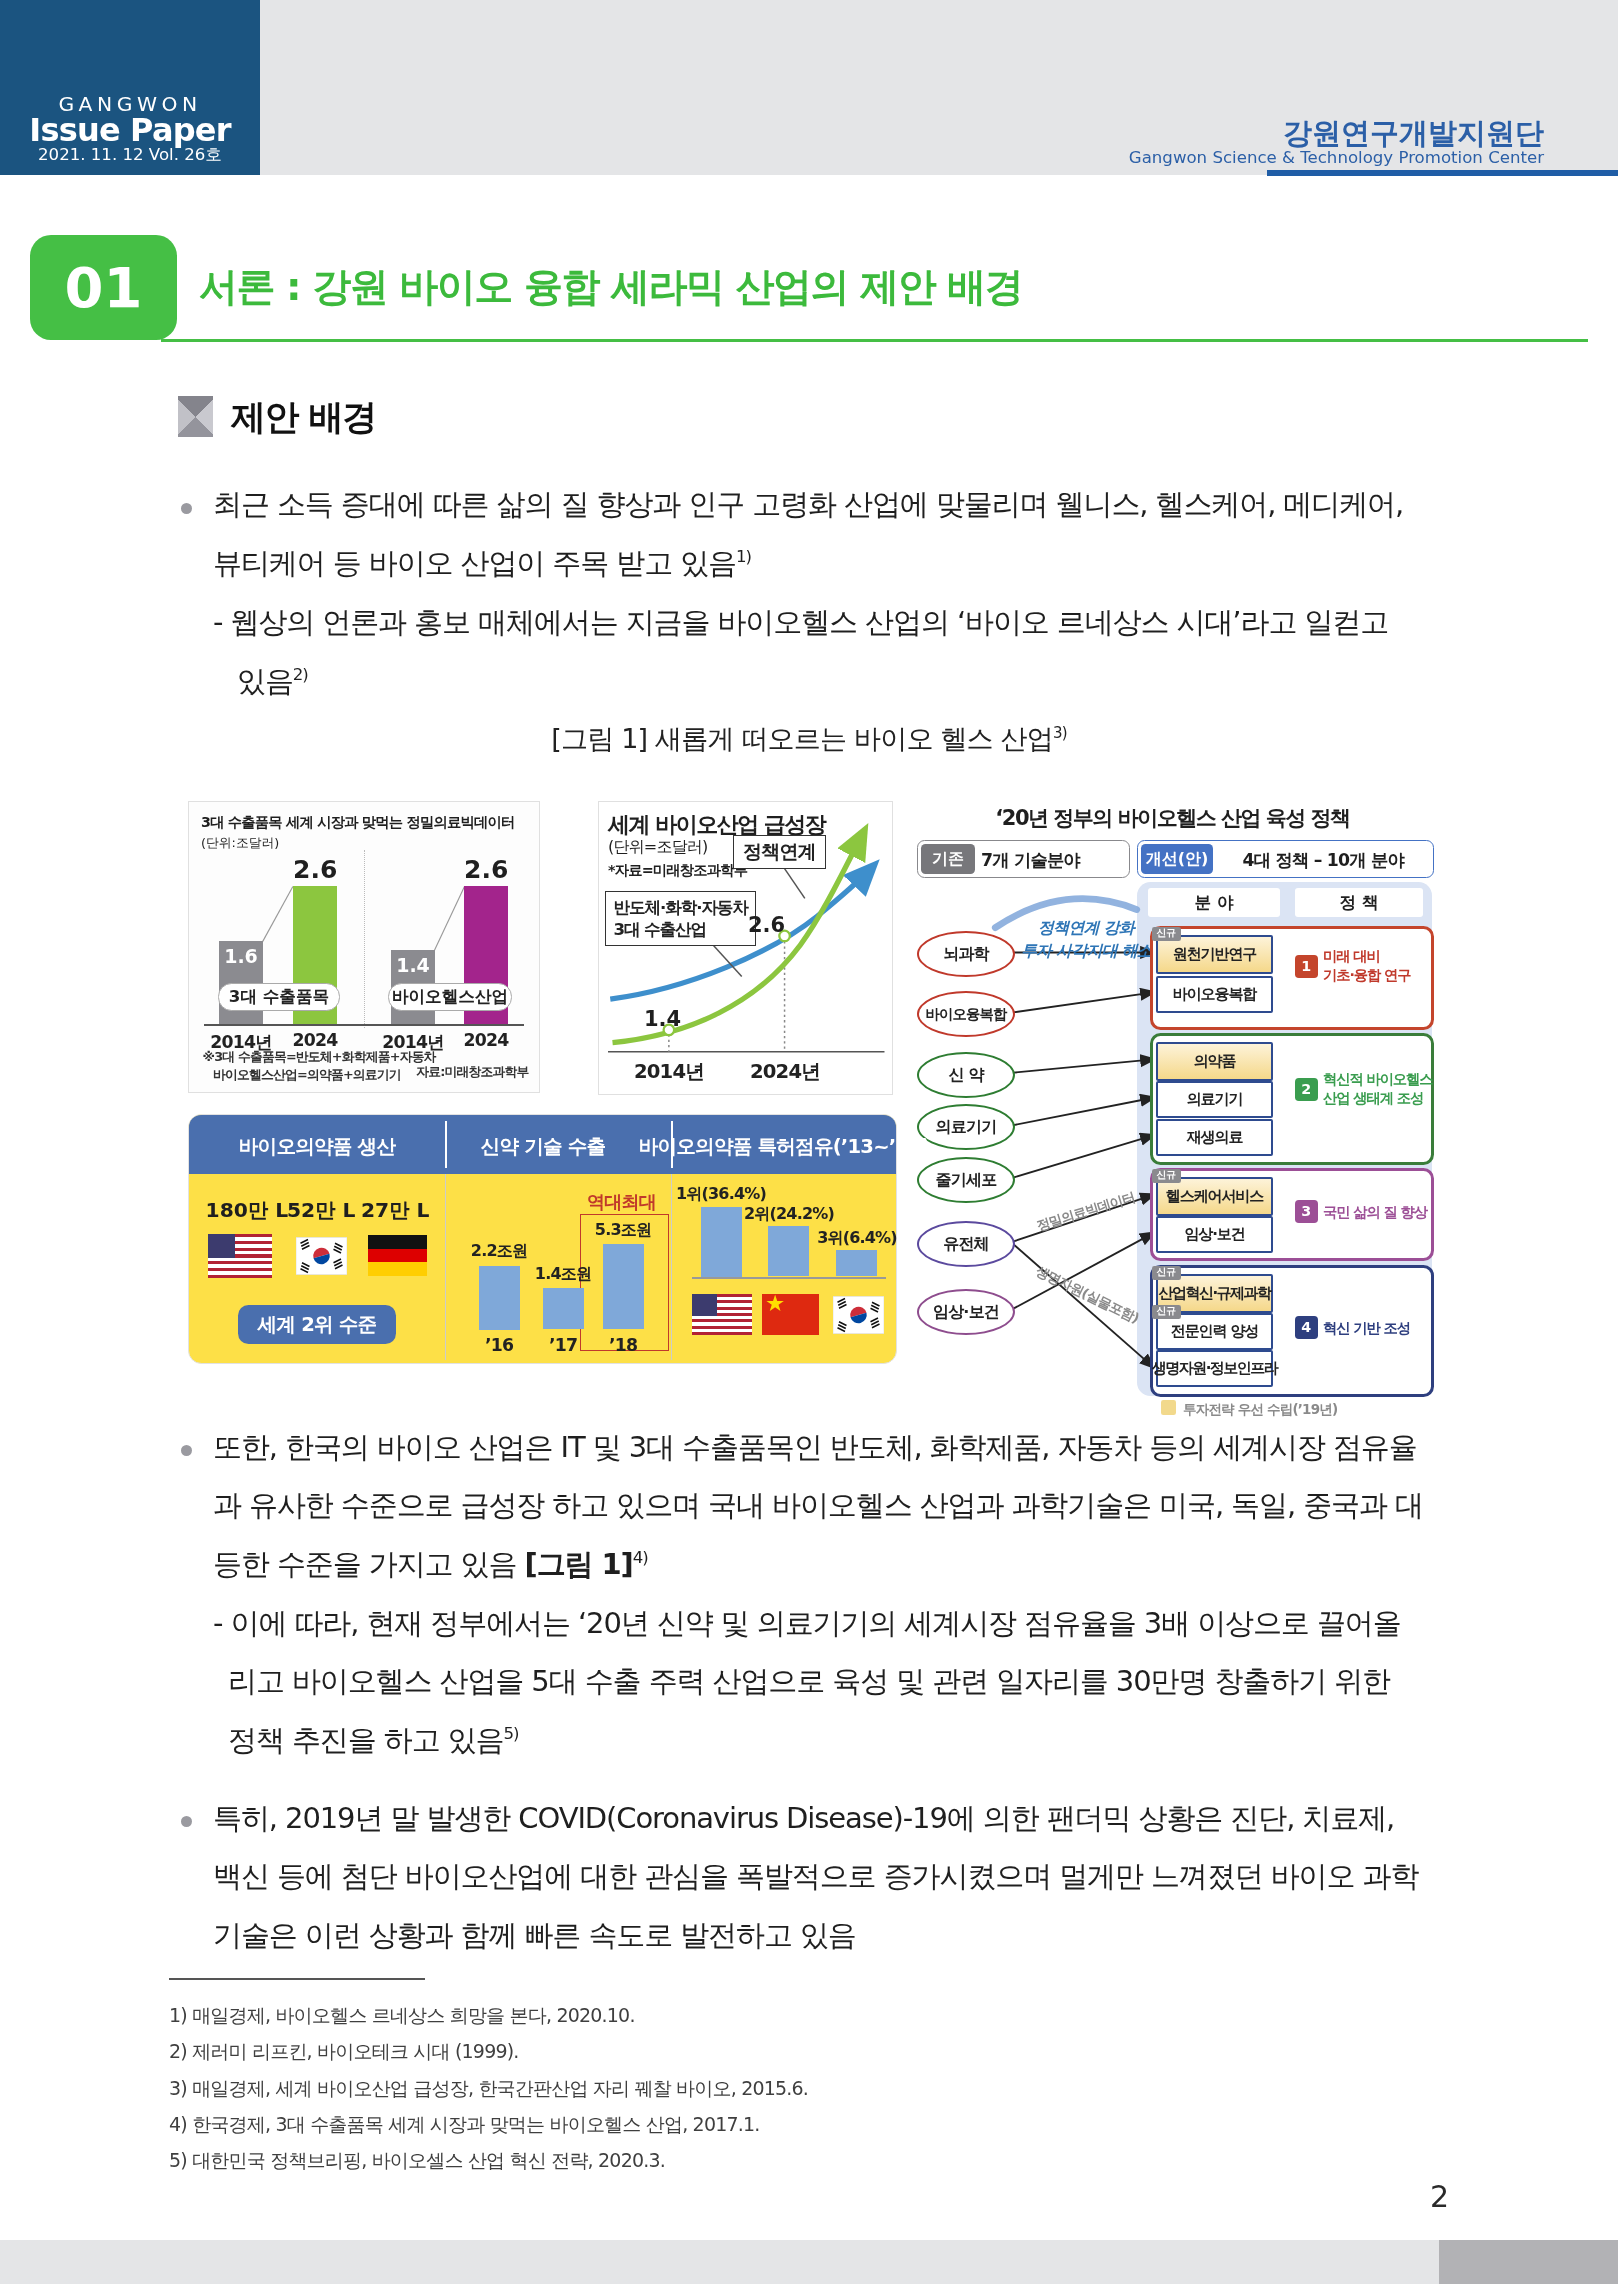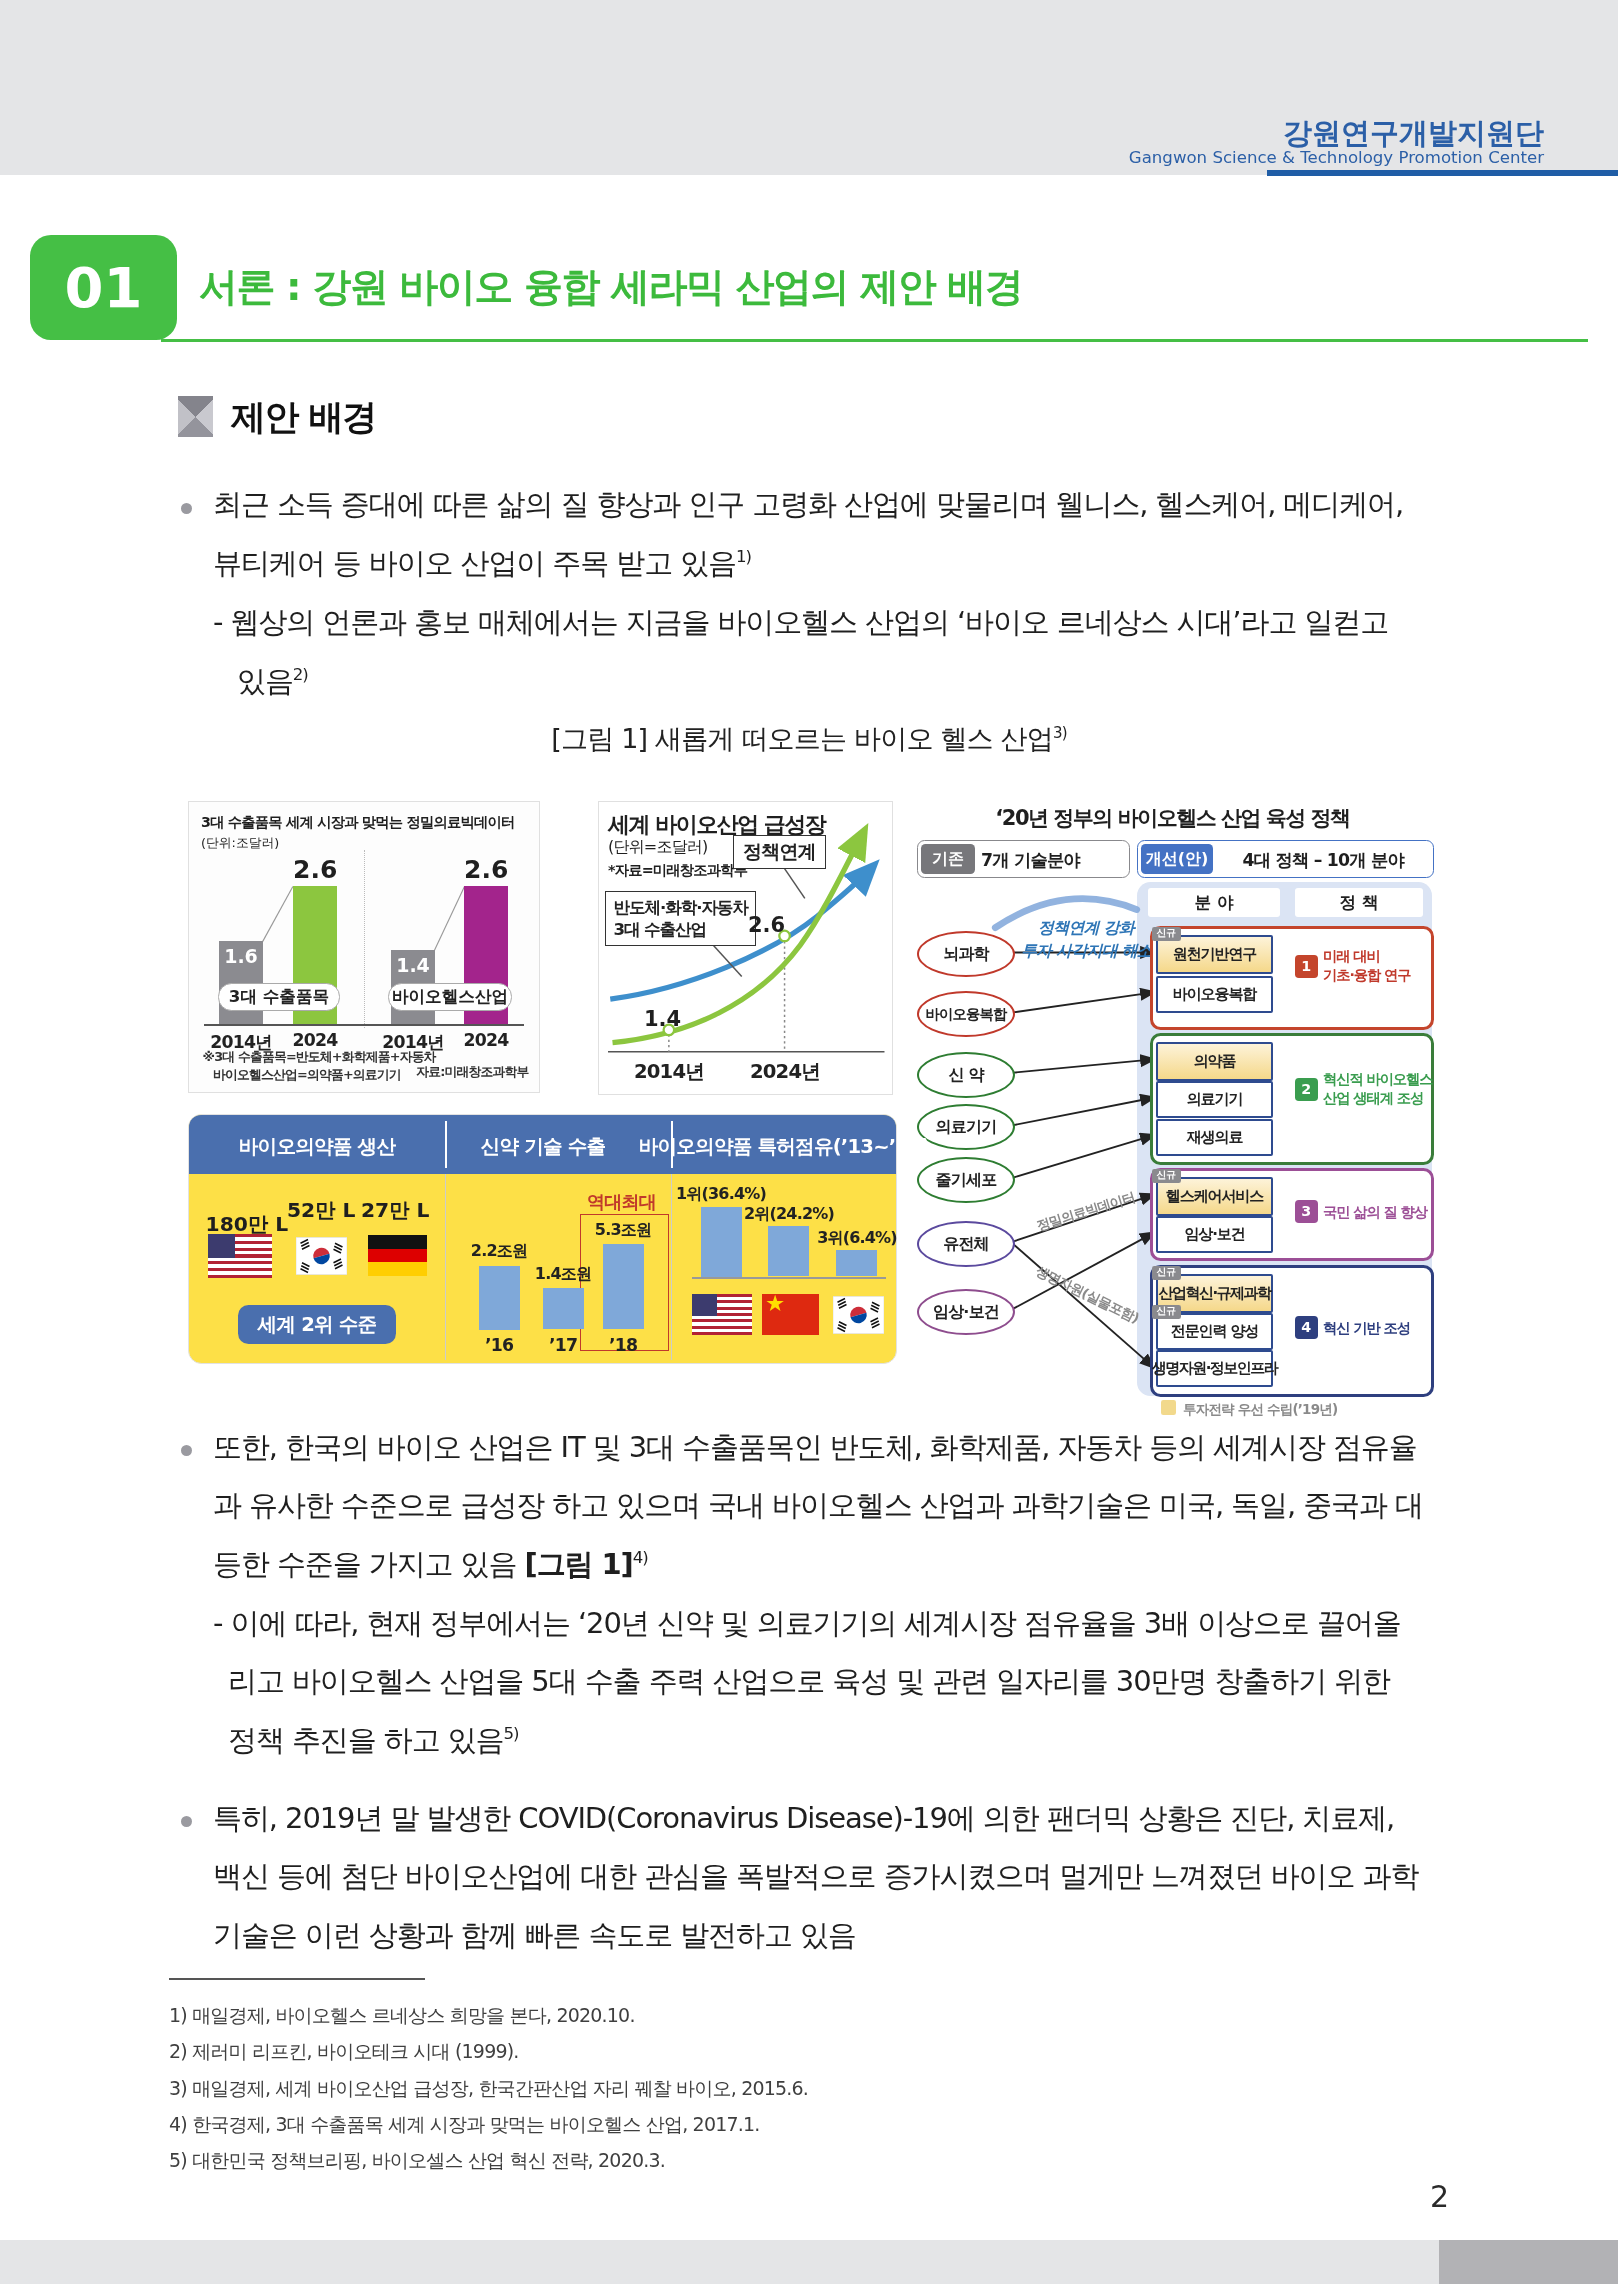--- a/index.html
+++ b/index.html
@@ -55,20 +55,25 @@
   .flag-cn span{position:absolute;left:3px;top:-4.5px;color:#ffde00;font-size:22.6px}
   .fn{font-size:19px;color:#3f3f3f;letter-spacing:-0.8px}
   .ftr-l{position:absolute;left:0;top:2240px;width:1439px;height:44px;background:#e4e5e7}
   .ftr-r{position:absolute;left:1439px;top:2240px;width:179px;height:44px;background:#b2b2b5}
   .rot{position:absolute;font-size:13.5px;color:#8a8a8a;font-weight:bold;letter-spacing:-0.8px}
 </style>
 </head>
 <body>
 
 <div class="hdr">
+  <div class="hdr-box">
+    <div class="p" style="left:0;right:0;top:92px;text-align:center;font-size:20.3px;letter-spacing:4.5px">GANGWON</div>
+    <div class="p" style="left:0;right:0;top:111px;text-align:center;font-size:32px;font-weight:bold;letter-spacing:-0.8px">Issue Paper</div>
+    <div class="p" style="left:0;right:0;top:144px;text-align:center;font-size:16.6px">2021. 11. 12  Vol. 26호</div>
+  </div>
   <div class="p org-kr" style="right:74px;top:114px">강원연구개발지원단</div>
   <div class="p org-en" style="right:74px;top:148px">Gangwon Science &amp; Technology Promotion Center</div>
 </div>
 <div class="bluebar" style="left:1267px;top:170px;width:351px;height:6px"></div>
 
 <div class="sec-box">01</div>
 <div class="p sec-title" style="left:199px;top:260px">서론 : 강원 바이오 융합 세라믹 산업의 제안 배경</div>
 <div class="sec-line"></div>
 
 <div class="gem"></div>
@@ -272,21 +277,21 @@
   <div class="p" style="left:0;top:0;width:707px;height:59px;background:#4a6fae;border-radius:12px 12px 0 0">
     <div class="pd-hdr-t" style="left:128px;top:18px">바이오의약품 생산</div>
     <div class="pd-hdr-t" style="left:354px;top:18px">신약 기술 수출</div>
     <div class="pd-hdr-t" style="left:595px;top:18px">바이오의약품 특허점유(’13~’17)</div>
     <div class="p" style="left:256px;top:6px;width:1.5px;height:47px;background:#fff"></div>
     <div class="p" style="left:482px;top:6px;width:1.5px;height:47px;background:#fff"></div>
   </div>
   <div class="p" style="left:256px;top:59px;width:0.8px;height:186px;background:#ccc"></div>
   <div class="p" style="left:482px;top:59px;width:0.8px;height:186px;background:#ccc"></div>
 
-  <div class="p" style="left:16.6px;top:95px;width:68px;text-align:left;font-size:20.3px;font-weight:bold">180만 L</div>
+  <div class="p" style="left:16.6px;top:81px;width:68px;text-align:left;font-size:20.3px;font-weight:bold">180만 L</div>
   <div class="p" style="left:98px;top:81px;width:68px;text-align:center;font-size:20.3px;font-weight:bold">52만 L</div>
   <div class="p" style="left:172px;top:81px;width:68px;font-size:20.3px;font-weight:bold">27만 L</div>
   <div class="flag flag-us" style="left:19px;top:119px;width:64px;height:44px"></div>
   <svg class="flag" style="left:107px;top:122px" width="51" height="38" viewBox="0 0 68 50">
     <rect width="68" height="50" fill="#fff" stroke="#ddd"></rect>
     <g transform="translate(34,25) rotate(-15)">
       <path d="M-11,0 a11,11 0 0 1 22,0 z" fill="#cd2e3a"></path>
       <path d="M-11,0 a11,11 0 0 0 22,0 z" fill="#0047a0"></path>
     </g>
     <g stroke="#111" stroke-width="2">

